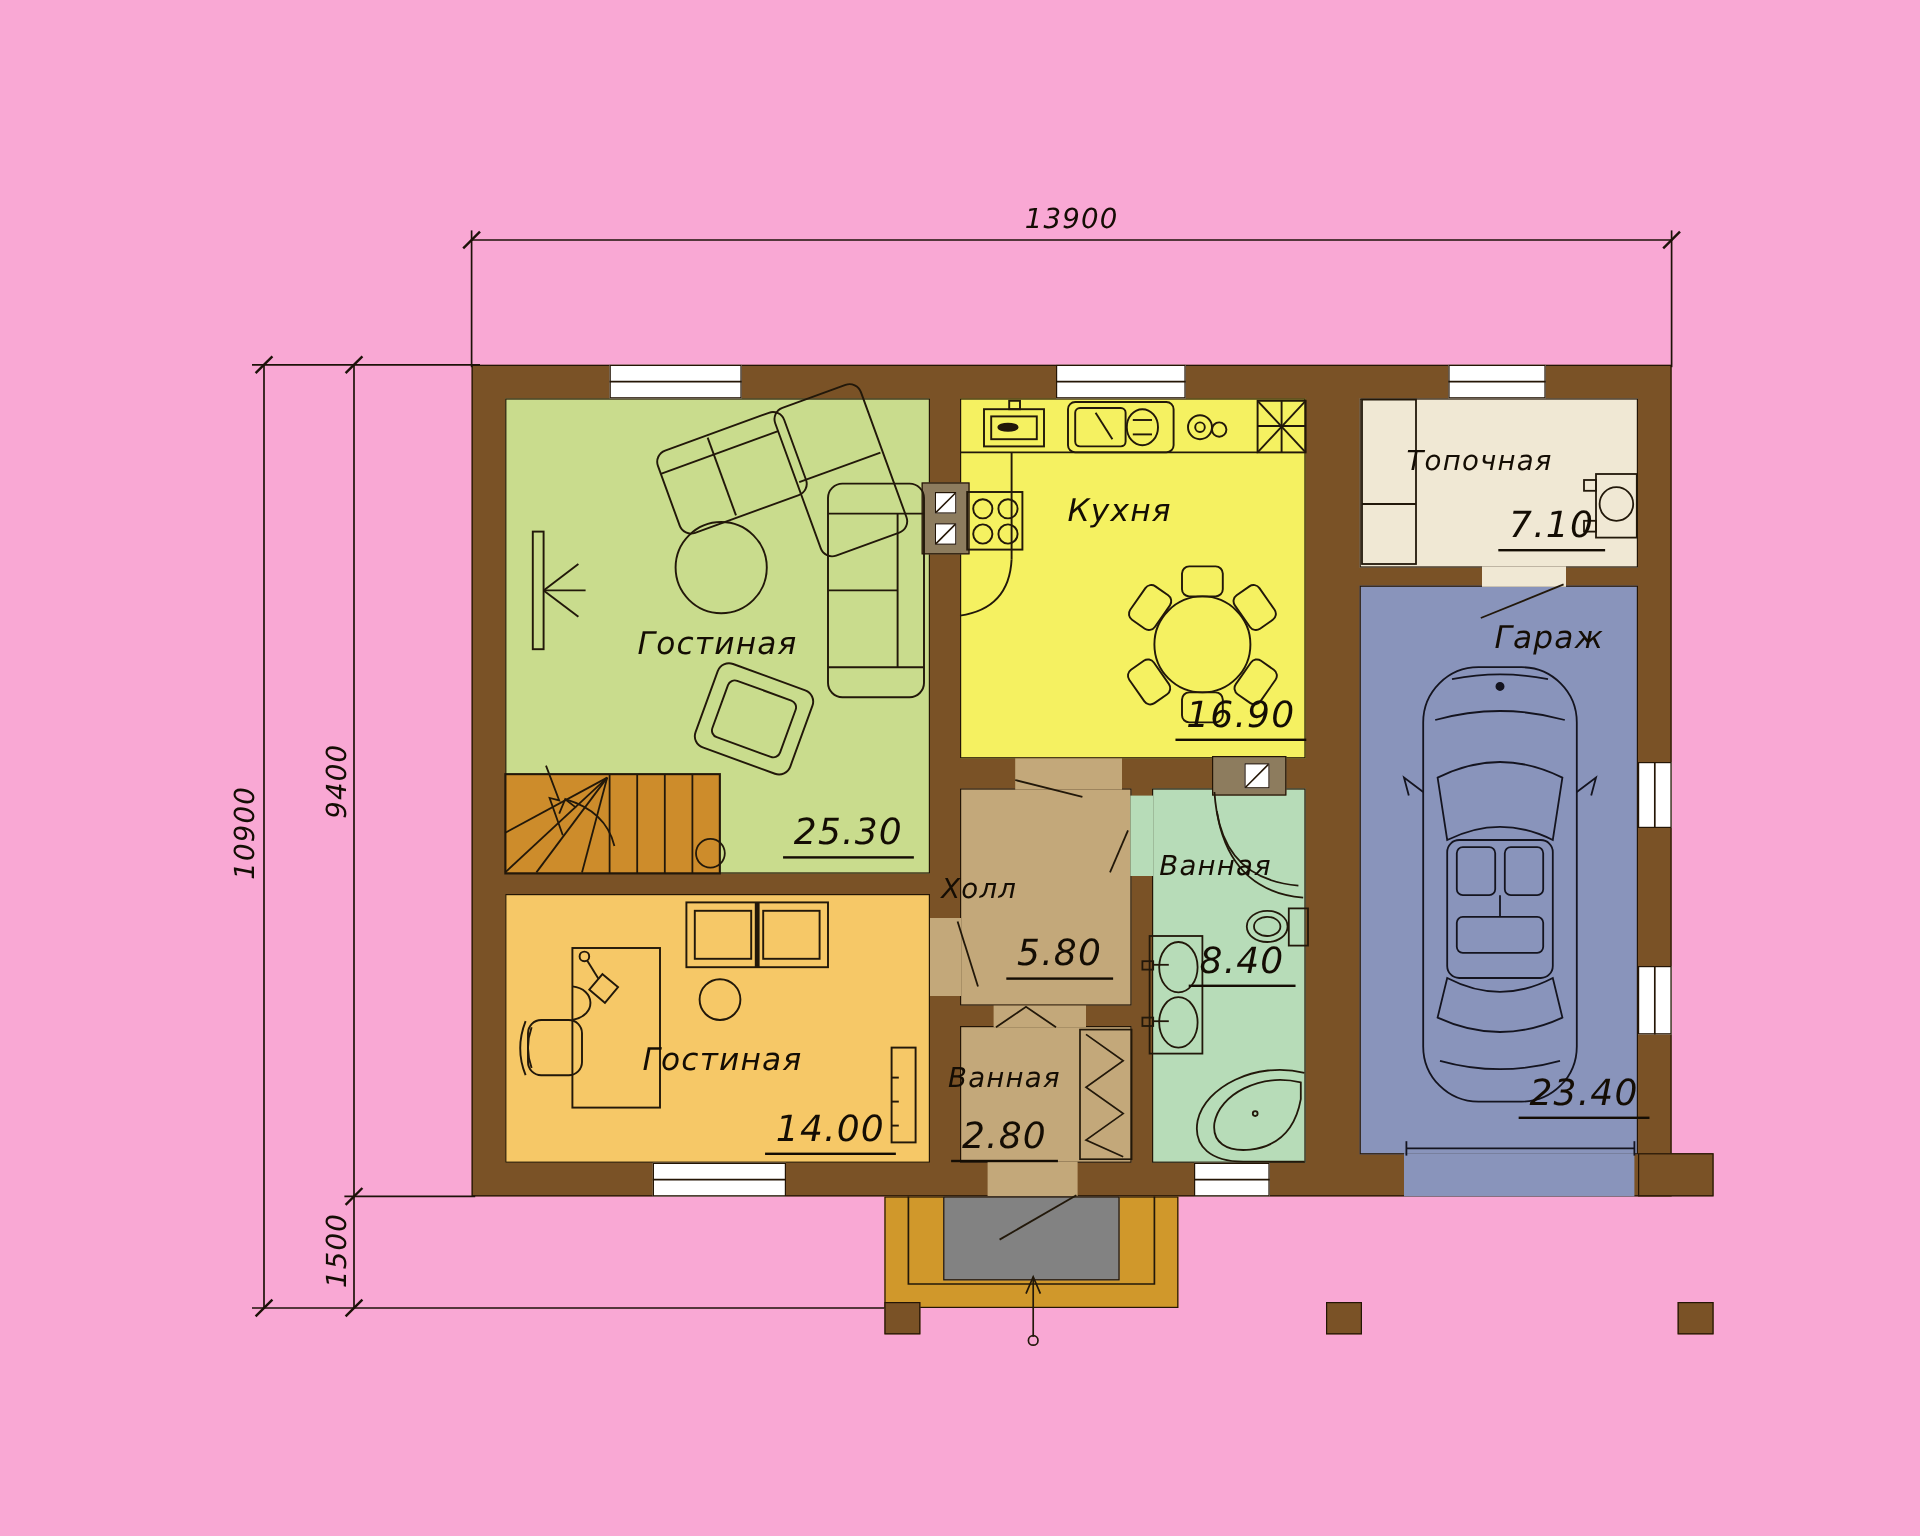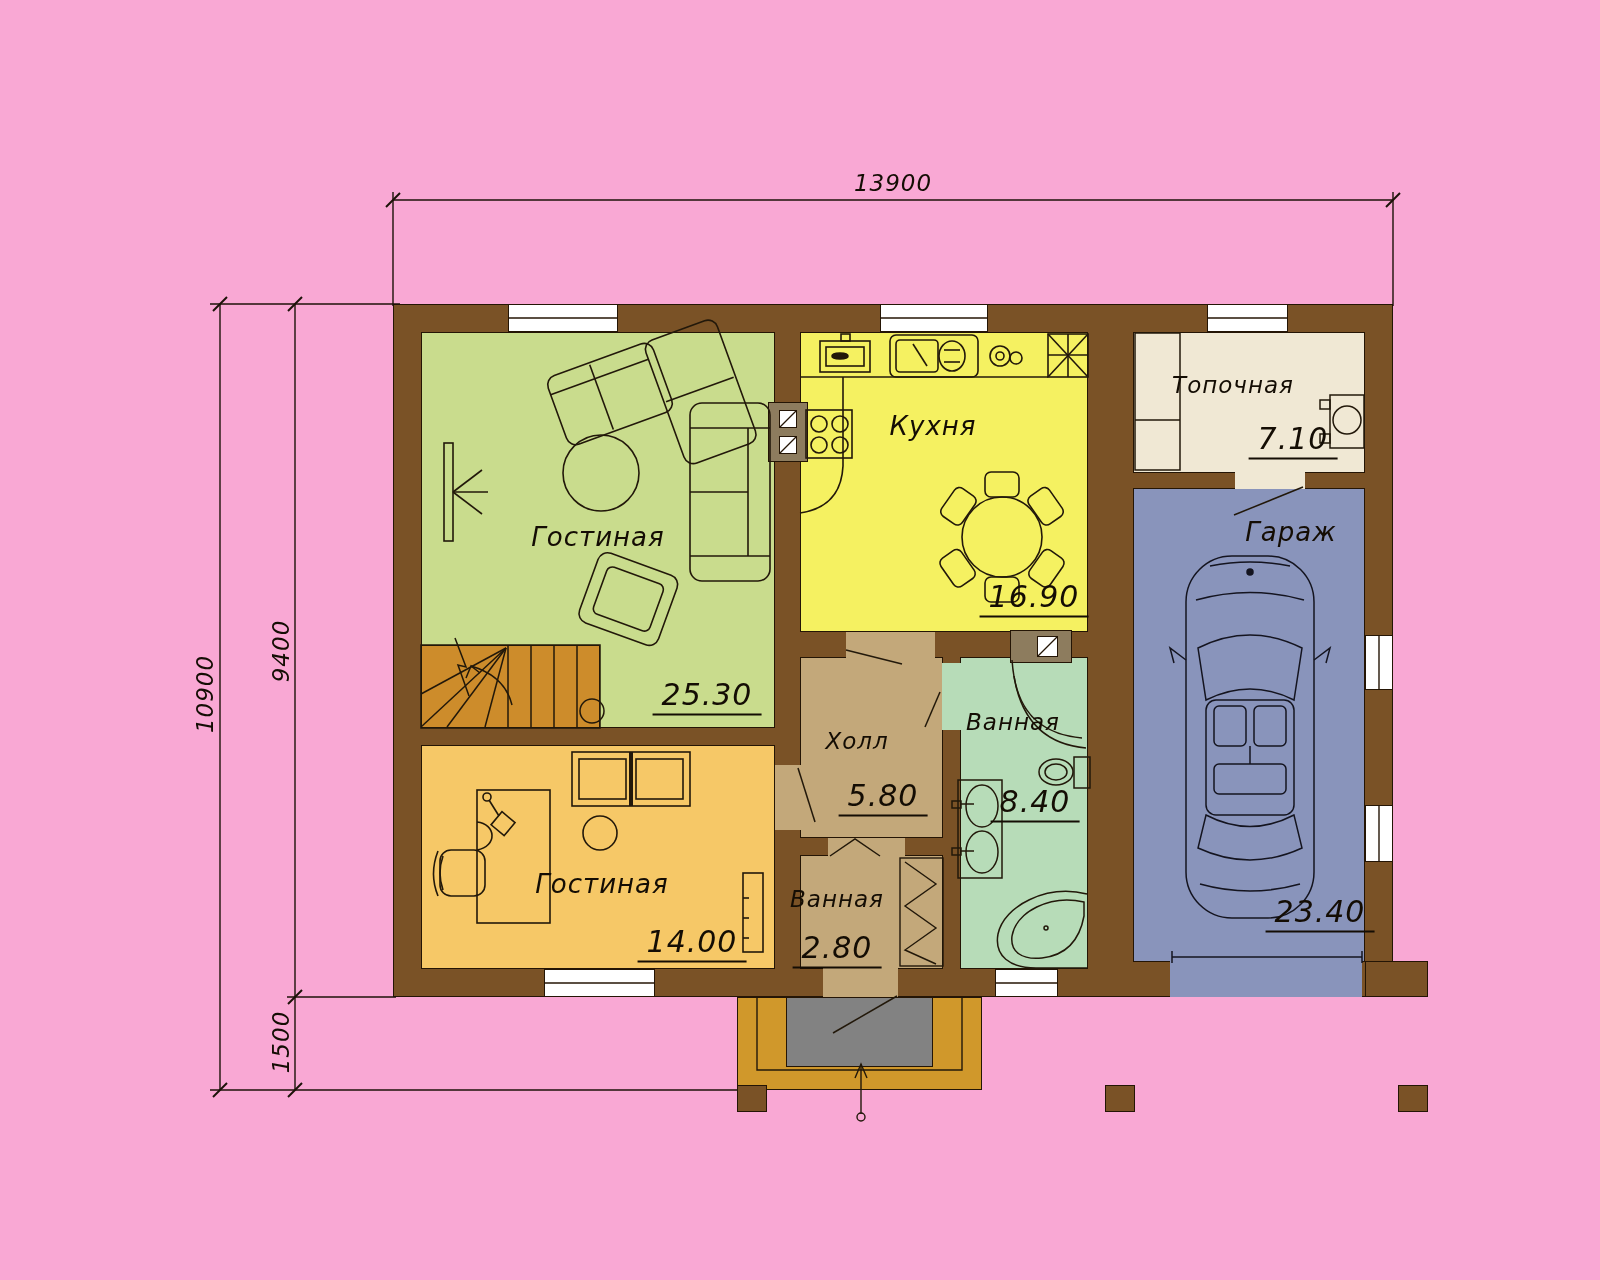--- a/index.html
+++ b/index.html
@@ -338,21 +338,21 @@
 
   <div class="lbl room-name sm" style="left:1233px;top:385px;">Топочная</div>
   <div class="lbl" style="left:1293px;top:438px;"><span class="area-val">7.10</span></div>
 
   <div class="lbl room-name" style="left:1252px;top:532px;margin-left:39px;">Гараж</div>
   <div class="lbl" style="left:1320px;top:911px;"><span class="area-val">23.40</span></div>
 
   <div class="lbl room-name" style="left:602px;top:884px;">Гостиная</div>
   <div class="lbl" style="left:692px;top:941px;"><span class="area-val">14.00</span></div>
 
-  <div class="lbl room-name sm" style="left:857px;top:741px;">Холл</div>
+  <div class="lbl room-name sm" style="left:816px;top:741px;">Холл</div>
   <div class="lbl" style="left:883px;top:795px;"><span class="area-val">5.80</span></div>
 
   <div class="lbl room-name sm" style="left:1013px;top:722px;">Ванная</div>
   <div class="lbl" style="left:1035px;top:801px;"><span class="area-val">8.40</span></div>
 
   <div class="lbl room-name sm" style="left:837px;top:899px;">Ванная</div>
   <div class="lbl" style="left:837px;top:947px;"><span class="area-val">2.80</span></div>
 
 </div>
 

